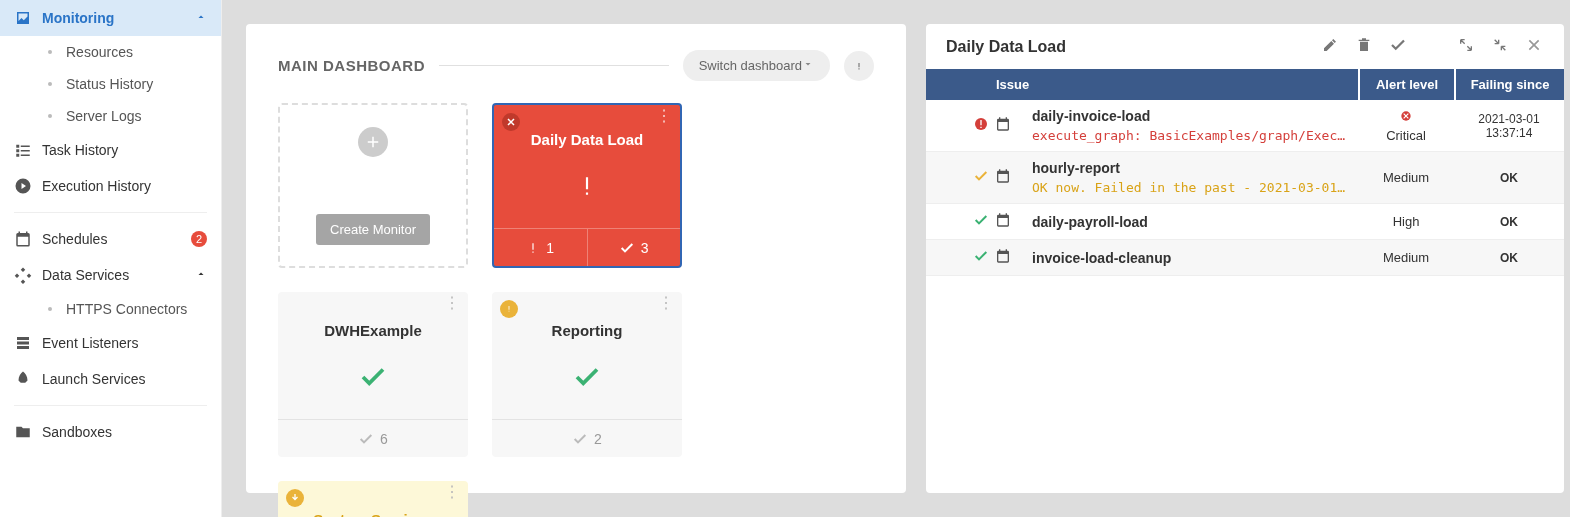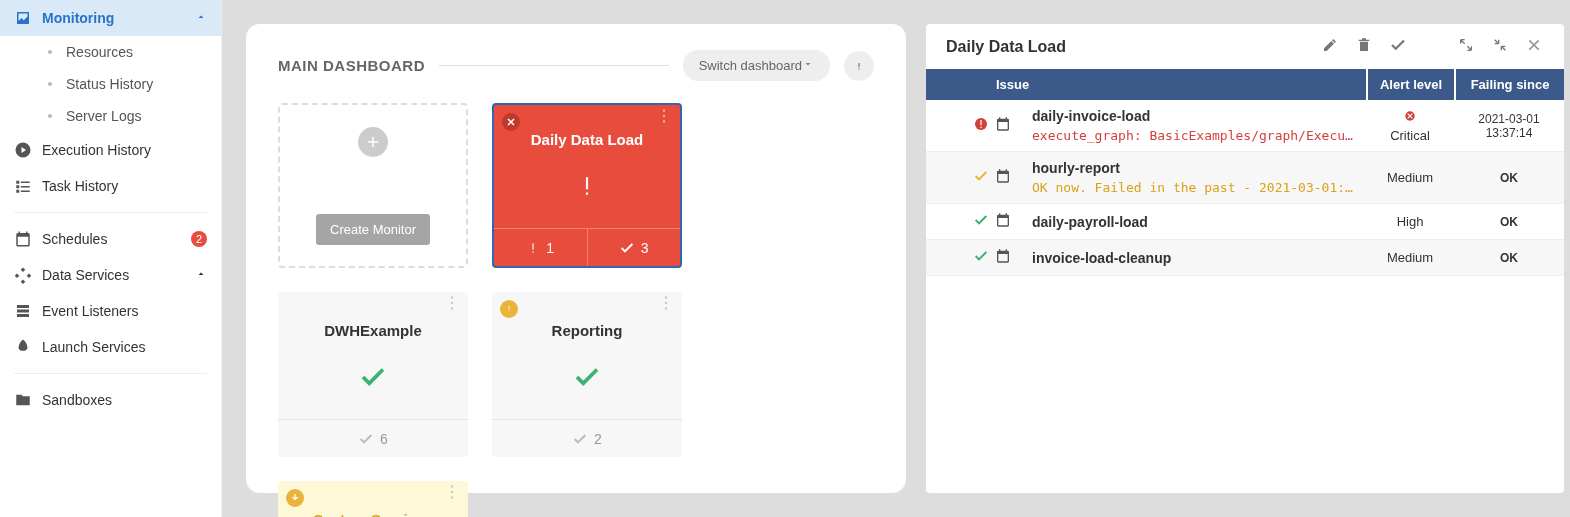--- a/index.html
+++ b/index.html
@@ -58,21 +58,21 @@
   background: #e74c3c; color: #fff; font-size: 11px;
   width: 16px; height: 16px; border-radius: 50%;
   display: inline-flex; align-items: center; justify-content: center;
   margin-left: auto;
 }
 .bold-item { font-weight: 700; }
 
 .main-area { flex: 1; padding: 24px 0 24px 24px; display: flex; gap: 20px; overflow: hidden; }
 .dashboard-panel {
   background: #fff;
-  border-radius: 14px;
+  border-radius: 4px;
   padding: 26px 32px;
   width: 660px;
 }
 .dash-header { display: flex; align-items: center; margin-bottom: 22px; gap: 14px; }
 .dash-title { font-size: 15px; font-weight: 700; letter-spacing: 0.5px; color: #666; white-space: nowrap; }
 .dash-line { flex: 1; height: 1px; background: #e0e0e0; }
 .switch-btn {
   background: #eee; border: none; border-radius: 16px;
   padding: 8px 16px; font-size: 13px; color: #666;
   display: inline-flex; align-items: center; cursor: pointer;
@@ -141,21 +141,21 @@
   display:flex; align-items:center; padding: 12px 20px; gap:14px;
 }
 .detail-title{font-size:16px; font-weight:700; flex:1;}
 .hicon{color:#888; cursor:pointer; width:20px; text-align:center;}
 .table-head{
   background:#3b5a8a; color:#fff; display:flex; font-size:13px; font-weight:700;
 }
 .th, .td { padding: 8px 10px; }
 .col-icons{width:60px; flex-shrink:0;}
 .col-issue{flex:1; min-width:0;}
-.col-level{width:88px; text-align:center;}
+.col-level{width:96px; text-align:center;}
 .col-since{width:110px; text-align:center;}
 .th.col-level, .th.col-since{ border-left: 2px solid #fff; }
 .row{display:flex; border-bottom:1px solid #eee; align-items:center;padding-left:36px;}
 .row:nth-child(even){background:#f7f7f7;}
 .row .col-icons{display:flex; gap:6px; align-items:center; justify-content:center;}
 .row .title{font-weight:700; font-size:14px;}
 .row .desc{font-family: Consolas, monospace; font-size:13px; white-space:nowrap; overflow:hidden; text-overflow:ellipsis; margin-top:4px;}
 .row .desc.red{color:#d43f3a;}
 .row .desc.orange{color:#d9a317;}
 .row .col-level{font-size:13px; display:flex; flex-direction:column; align-items:center; gap:2px; justify-content:center;}
@@ -189,32 +189,32 @@
   <div class="nav-sub">
     <span>Status History</span>
   </div>
   <div class="nav-sub">
     <span>Server Logs</span>
   </div>
 
   <div class="nav-item parent">
     <span class="nav-icon">
       <svg viewBox="0 0 24 24" width="18" height="18">
+          <path d="M3 5h4v4H3zM9 6h12v2H9zM3 11h4v4H3zM9 12h12v2H9zM3 17h4v4H3zM9 18h12v2H9z"></path>
+        </svg>
+    </span>
+    <span>Task History</span>
+  </div>
+  <div class="nav-item parent">
+    <span class="nav-icon">
+      <svg viewBox="0 0 24 24" width="18" height="18">
           <path d="M12 2a10 10 0 100 20 10 10 0 000-20zm-2 14V8l6 4z"></path>
         </svg>
     </span>
     <span>Execution History</span>
-  </div>
-  <div class="nav-item parent">
-    <span class="nav-icon">
-      <svg viewBox="0 0 24 24" width="18" height="18">
-          <path d="M3 5h4v4H3zM9 6h12v2H9zM3 11h4v4H3zM9 12h12v2H9zM3 17h4v4H3zM9 18h12v2H9z"></path>
-        </svg>
-    </span>
-    <span>Task History</span>
   </div>
 
   <div class="nav-divider"></div>
 
   <div class="nav-item parent">
     <span class="nav-icon">
       <svg viewBox="0 0 24 24" width="18" height="18">
           <path d="M19 4h-1V2h-2v2H8V2H6v2H5a2 2 0 00-2 2v14a2 2 0 002 2h14a2 2 0 002-2V6a2 2 0 00-2-2zm0 16H5V9h14z"></path>
         </svg>
     </span>
@@ -227,20 +227,23 @@
       <svg viewBox="0 0 24 24" width="18" height="18">
           <path d="M12 2l3 3-3 3-3-3zM4 10l3 3-3 3-3-3zM20 10l3 3-3 3-3-3zM12 18l3 3-3 3-3-3z"></path>
         </svg>
     </span>
     <span>Data Services</span>
     <span class="chev">
       <svg viewBox="0 0 24 24" width="12" height="12">
           <path d="M7 14l5-5 5 5z" fill="#333"></path>
         </svg>
     </span>
+  </div>
+  <div class="nav-sub">
+    <span>HTTPS Connectors</span>
   </div>
 
   <div class="nav-item parent">
     <span class="nav-icon">
       <svg viewBox="0 0 24 24" width="18" height="18">
           <path d="M4 4h16v4H4zM4 10h16v4H4zM4 16h16v4H4z"></path>
         </svg>
     </span>
     <span>Event Listeners</span>
   </div>

